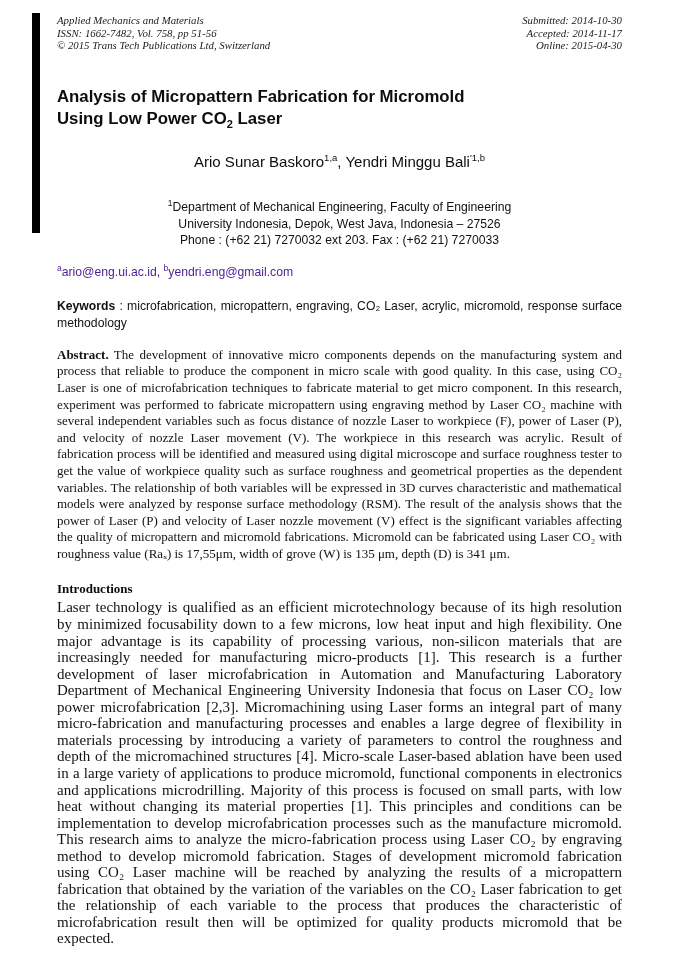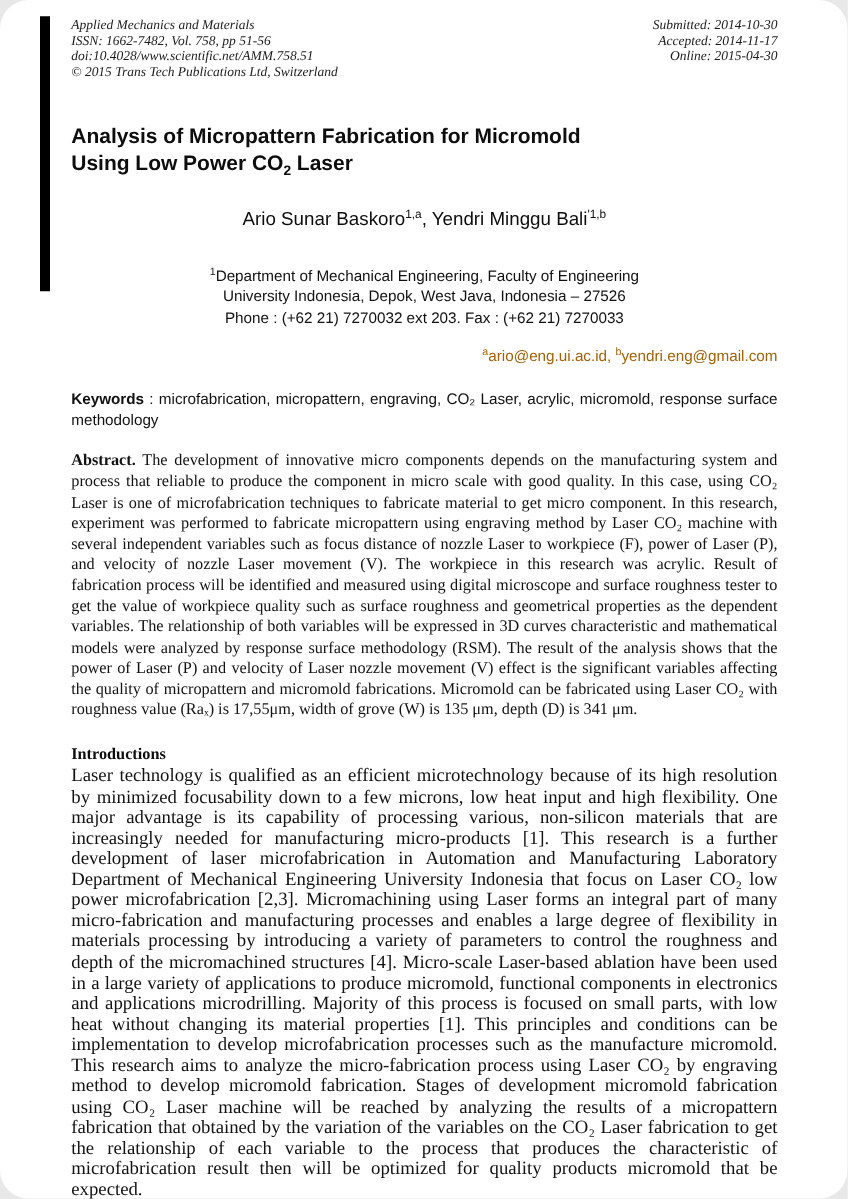--- a/index.html
+++ b/index.html
@@ -6,21 +6,20 @@
   .page {
     position: relative;
     width: 678px;
     height: 959px;
     margin: 0 auto;
     background: #ffffff;
     color: #121212;
     overflow: hidden;
     box-sizing: border-box;
     padding: 14px 56px 0 57px;
-    border-radius: 23px;
   }
   
   .scan-bar {
     position: absolute;
     left: 32px;
     top: 13px;
     width: 8px;
     height: 220px;
     background: #000;
   }
@@ -60,24 +59,24 @@
     text-align: center;
     font-family: "Liberation Sans", "DejaVu Sans", sans-serif;
     font-size: 12.2px;
     line-height: 16.5px;
     color: #111;
   }
   .affiliation sup, .emails sup { font-size: 8.5px; }
 
   .emails {
     margin-top: 14px;
-    text-align: right;
+    text-align: left;
     font-family: "Liberation Sans", "DejaVu Sans", sans-serif;
     font-size: 12.2px;
-    color: #a16207;
+    color: #4c1d95;
   }
 
   .keywords {
     margin-top: 19px;
     font-family: "Liberation Sans", "DejaVu Sans", sans-serif;
     font-size: 12.2px;
     line-height: 17px;
     text-align: justify;
     color: #111;
   }
@@ -113,21 +112,20 @@
 <body>
 
 <div class="page">
 
   <div class="scan-bar"></div>
 
   <div class="header-meta">
     <div class="left">
       <div>Applied Mechanics and Materials</div>
       <div>ISSN: 1662-7482, Vol. 758, pp 51-56</div>
-      <div>doi:10.4028/www.scientific.net/AMM.758.51</div>
       <div>© 2015 Trans Tech Publications Ltd, Switzerland</div>
     </div>
     <div class="right">
       <div>Submitted: 2014-10-30</div>
       <div>Accepted: 2014-11-17</div>
       <div>Online: 2015-04-30</div>
     </div>
   </div>
 
   <h1 class="title"><span>Analysis of Micropattern Fabrication for Micromold</span><br>

